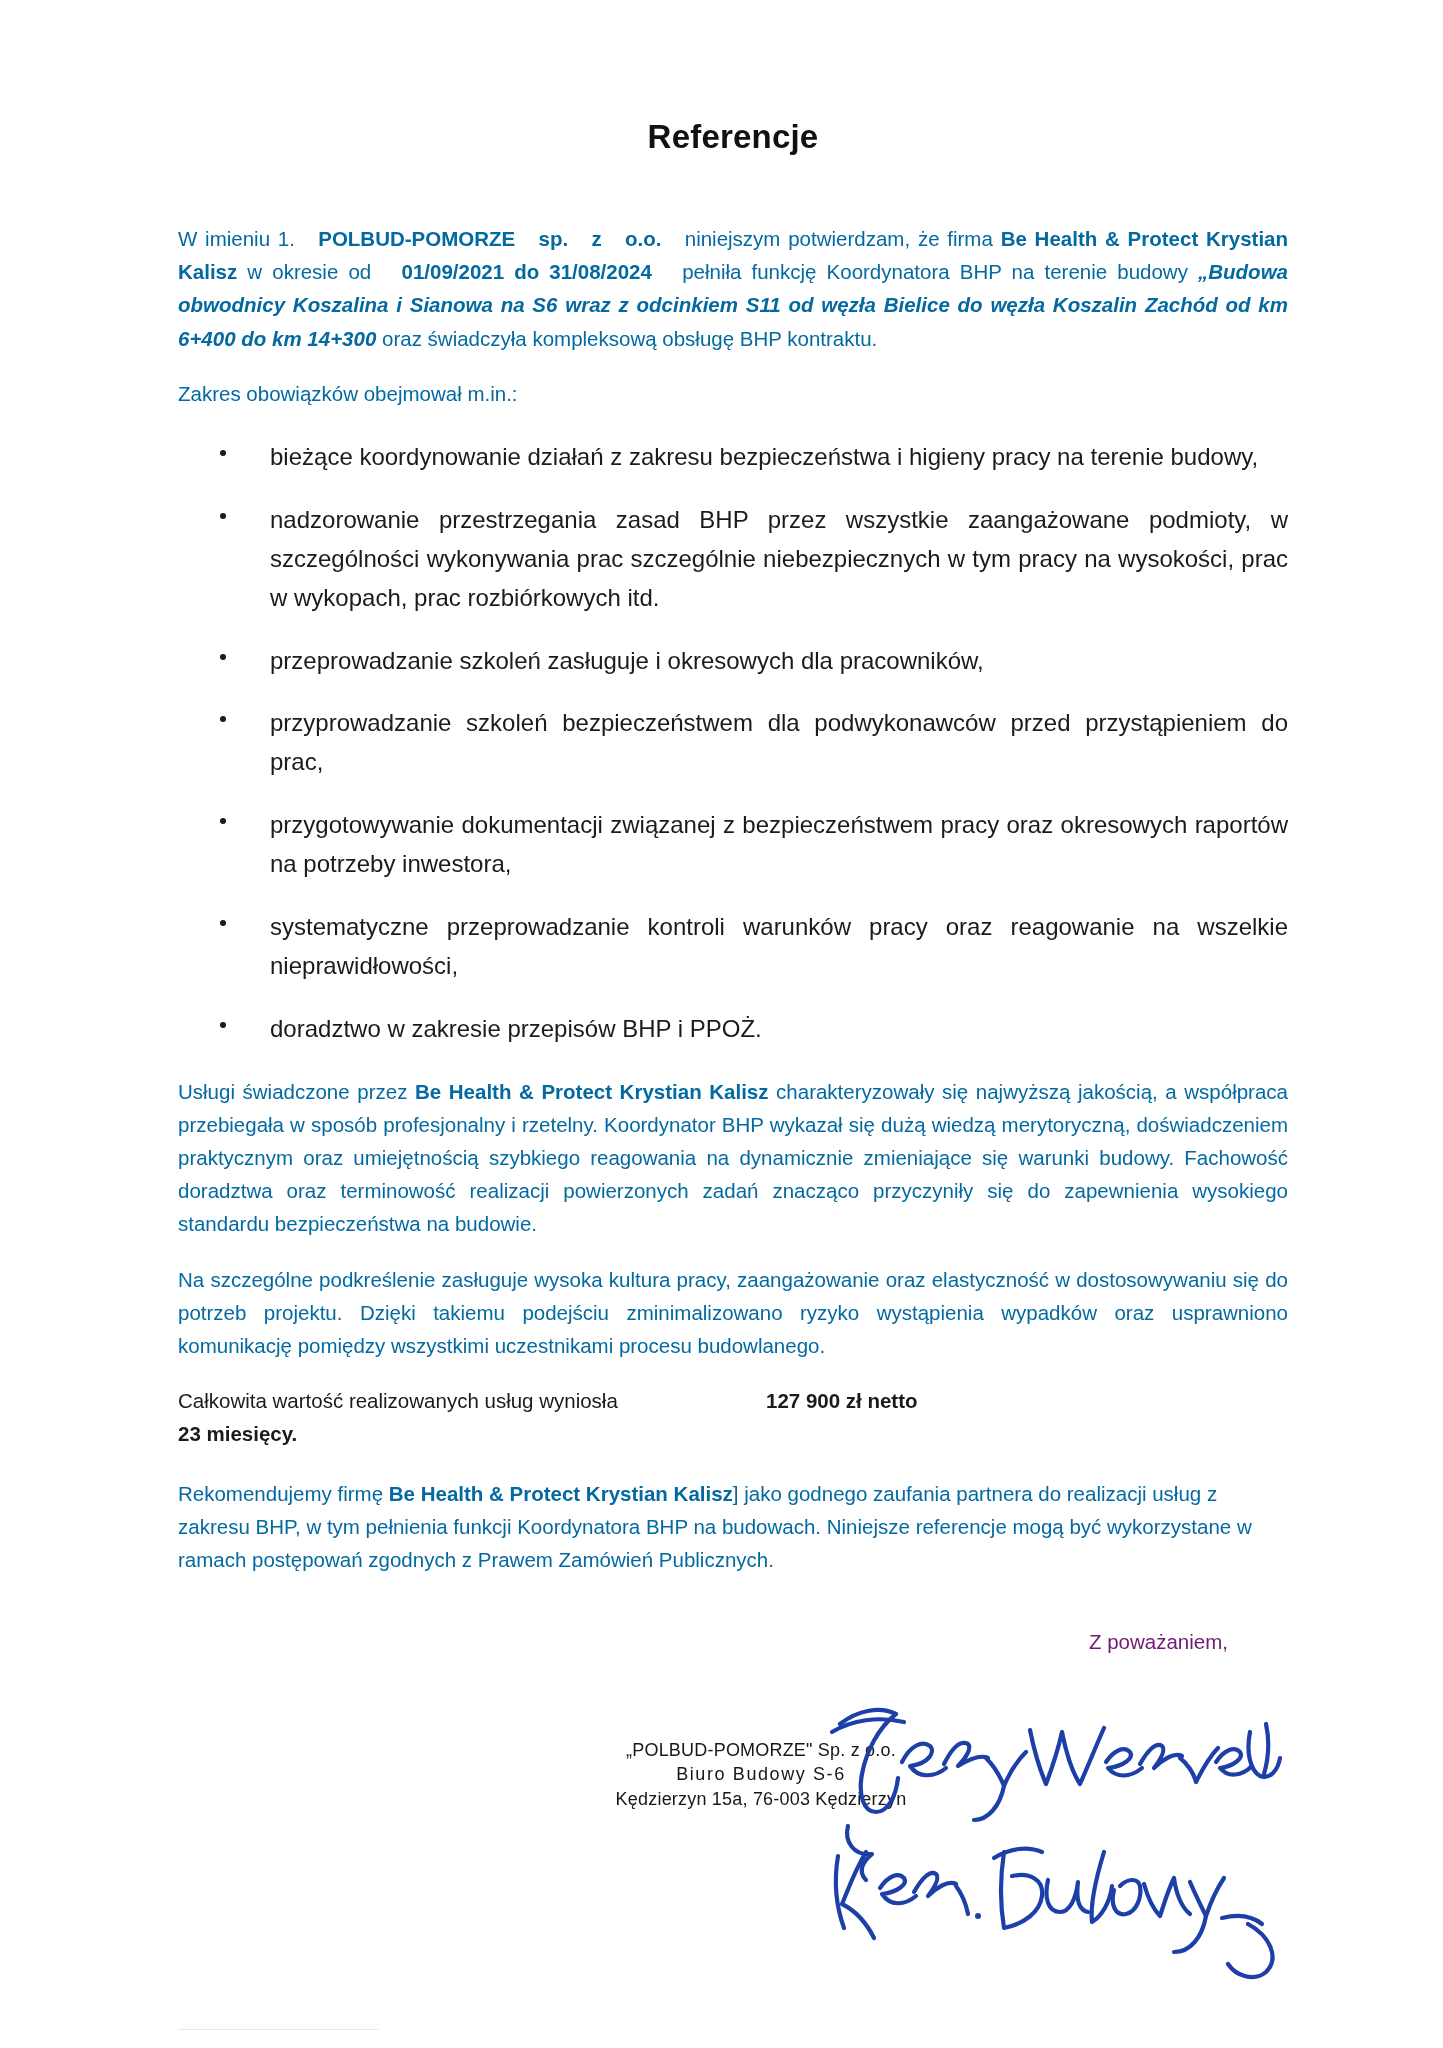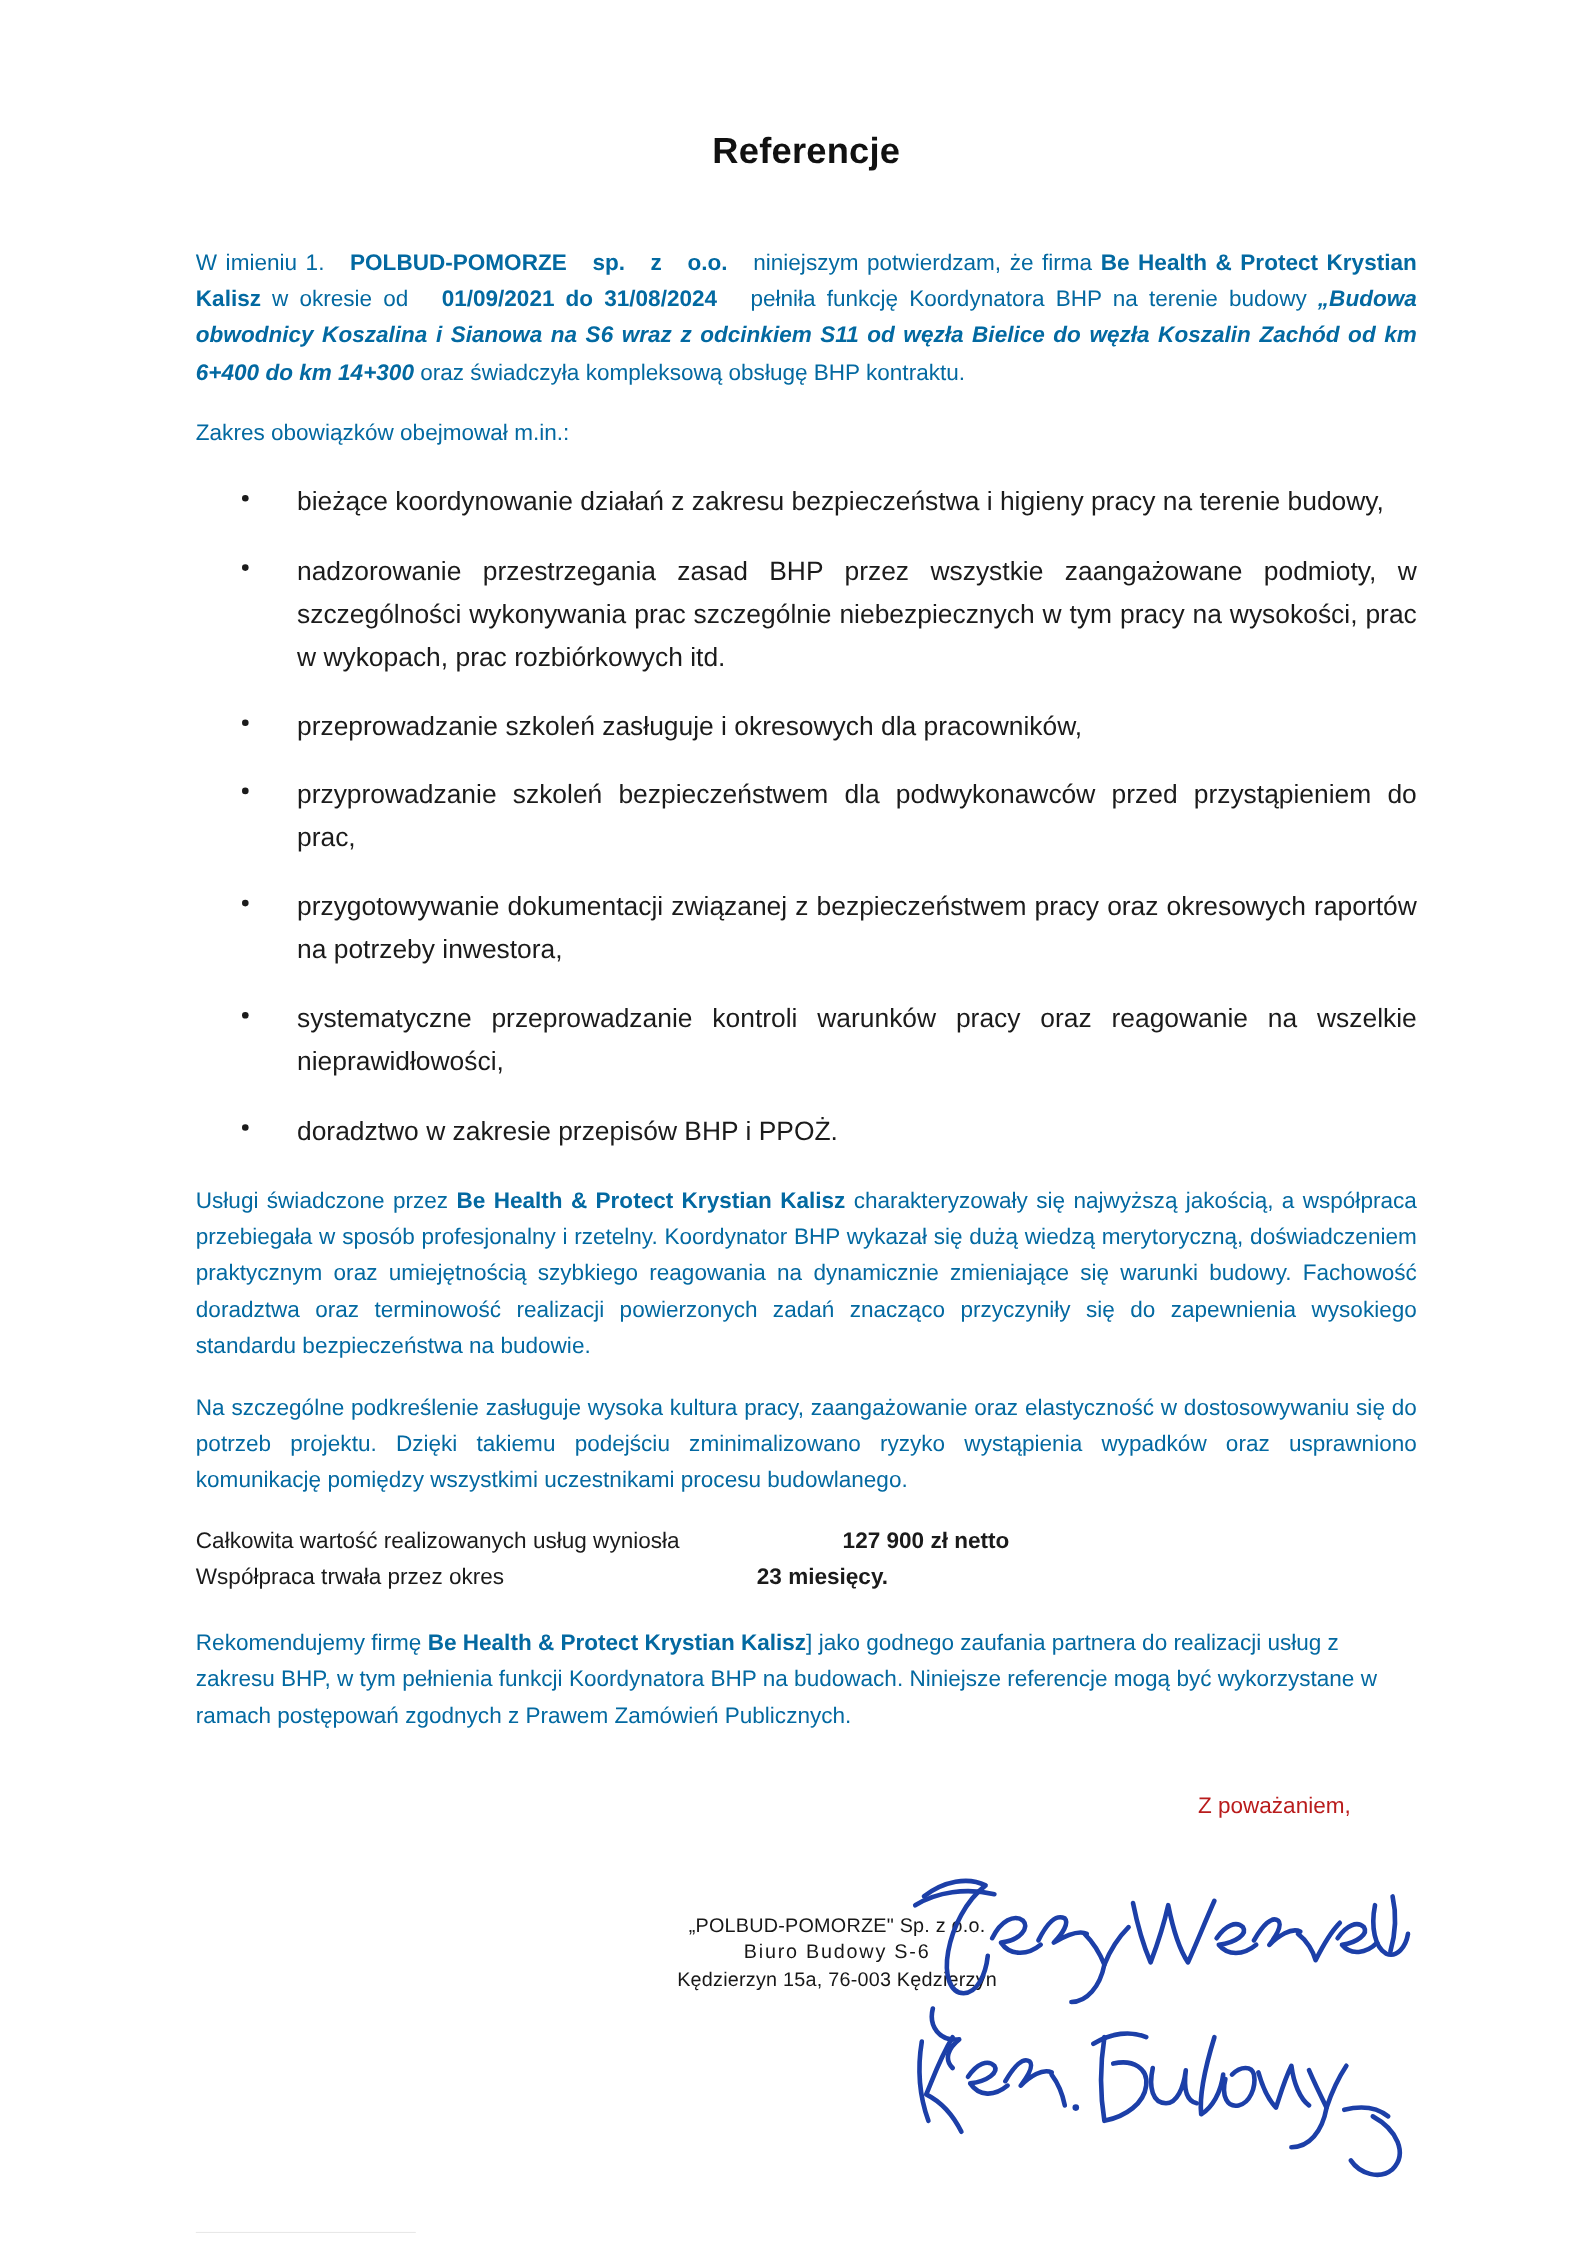--- a/index.html
+++ b/index.html
@@ -90,21 +90,21 @@
     left: 178px;
     top: 1630px;
     width: 1110px;
     height: 360px;
   }
   .regards {
     position: absolute;
     right: 60px;
     top: 0;
     font-size: 20.5px;
-    color: #b91c1c;
+    color: #701a75;
     white-space: nowrap;
   }
   .stamp {
     position: absolute;
     left: 388px;
     top: 108px;
     width: 390px;
     text-align: center;
     font-family: "Liberation Sans", sans-serif;
     font-size: 18px;
@@ -157,21 +157,20 @@
     <p class="para"><span>Usługi świadczone przez</span> <span class="b">Be Health &amp; Protect Krystian Kalisz</span> <span>charakteryzowały się najwyższą jakością, a współpraca przebiegała w sposób profesjonalny i rzetelny. Koordynator BHP wykazał się dużą wiedzą merytoryczną, doświadczeniem praktycznym oraz umiejętnością szybkiego reagowania na dynamicznie zmieniające się warunki budowy. Fachowość doradztwa oraz terminowość realizacji powierzonych zadań znacząco przyczyniły się do zapewnienia wysokiego standardu bezpieczeństwa na budowie.</span></p>
 
     <p class="para">Na szczególne podkreślenie zasługuje wysoka kultura pracy, zaangażowanie oraz elastyczność w dostosowywaniu się do potrzeb projektu. Dzięki takiemu podejściu zminimalizowano ryzyko wystąpienia wypadków oraz usprawniono komunikację pomiędzy wszystkimi uczestnikami procesu budowlanego.</p>
 
     <div class="value-block">
       <div class="value-row row-amount">
         <span class="vr-label">Całkowita wartość realizowanych usług wyniosła</span>
         <span class="vr-amount">127 900 zł netto</span>
       </div>
       <div class="value-row row-duration">
-        <span class="vr-label">Współpraca trwała przez okres</span>
         <span class="vr-amount">23 miesięcy.</span>
       </div>
     </div>
 
     <p class="para last-left closing-block"><span>Rekomendujemy firmę</span> <span class="b">Be Health &amp; Protect Krystian Kalisz</span><span>] jako godnego zaufania partnera do realizacji usług z zakresu BHP, w tym pełnienia funkcji Koordynatora BHP na budowach. Niniejsze referencje mogą być wykorzystane w ramach postępowań zgodnych z Prawem Zamówień Publicznych.</span></p>
 
   </div>
 
   <div class="sig-area">
 

